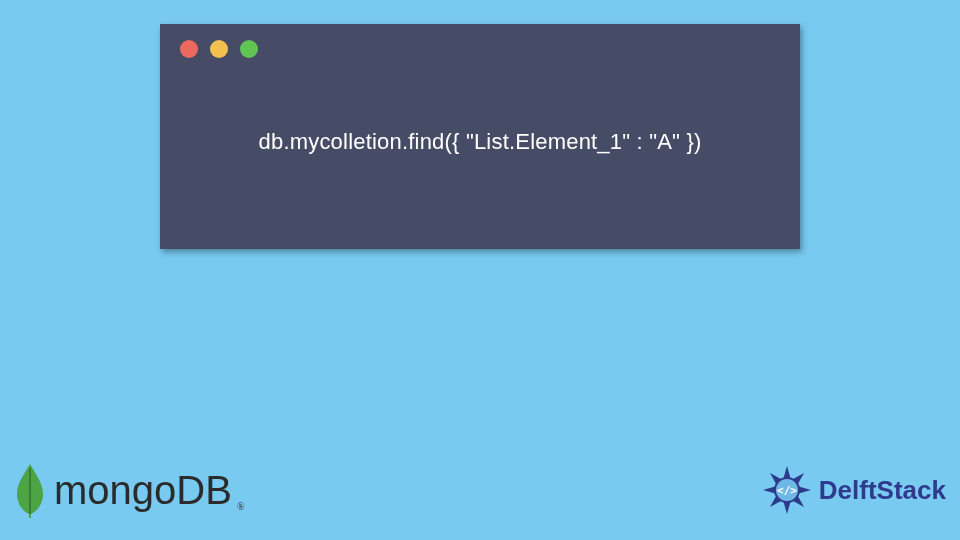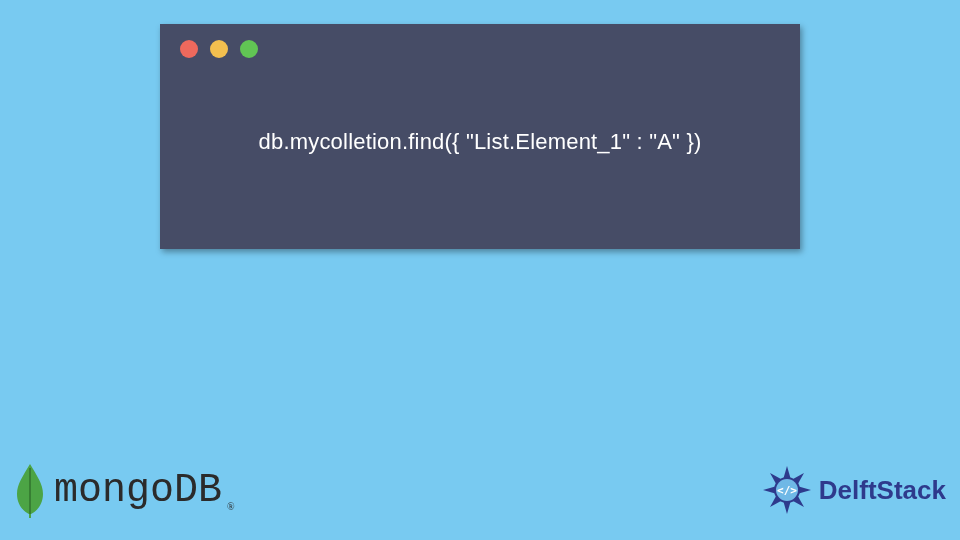--- a/index.html
+++ b/index.html
@@ -54,21 +54,21 @@
   .mongo {
     position: absolute;
     left: 14px;
     bottom: 22px;
     display: flex;
     align-items: center;
     gap: 8px;
   }
   .mongo-leaf svg { display: block; }
   .mongo-word {
-    font-family: Liberation Mono, monospace;
+    font-family: Liberation Sans, sans-serif;
     font-size: 40px;
     color: #2b2b2b;
   }
   .mongo-reg {
     font-family: Georgia, serif;
     font-size: 10px;
     color: #2b2b2b;
     align-self: flex-end;
     margin-bottom: 6px;
     margin-left: -3px;

